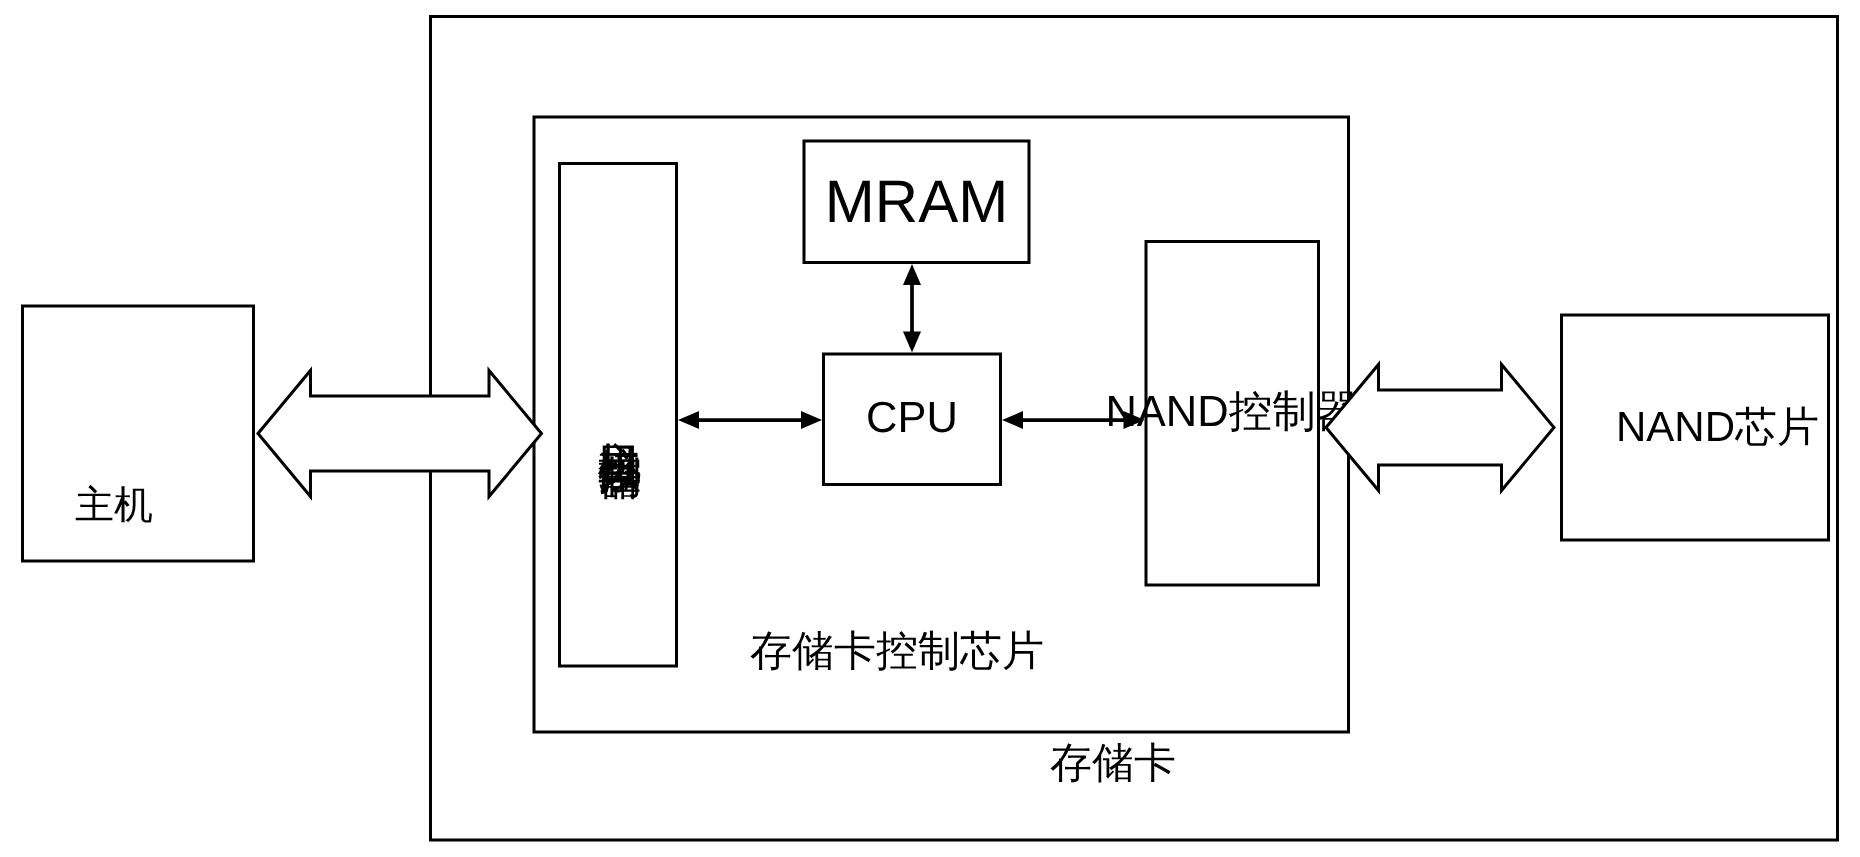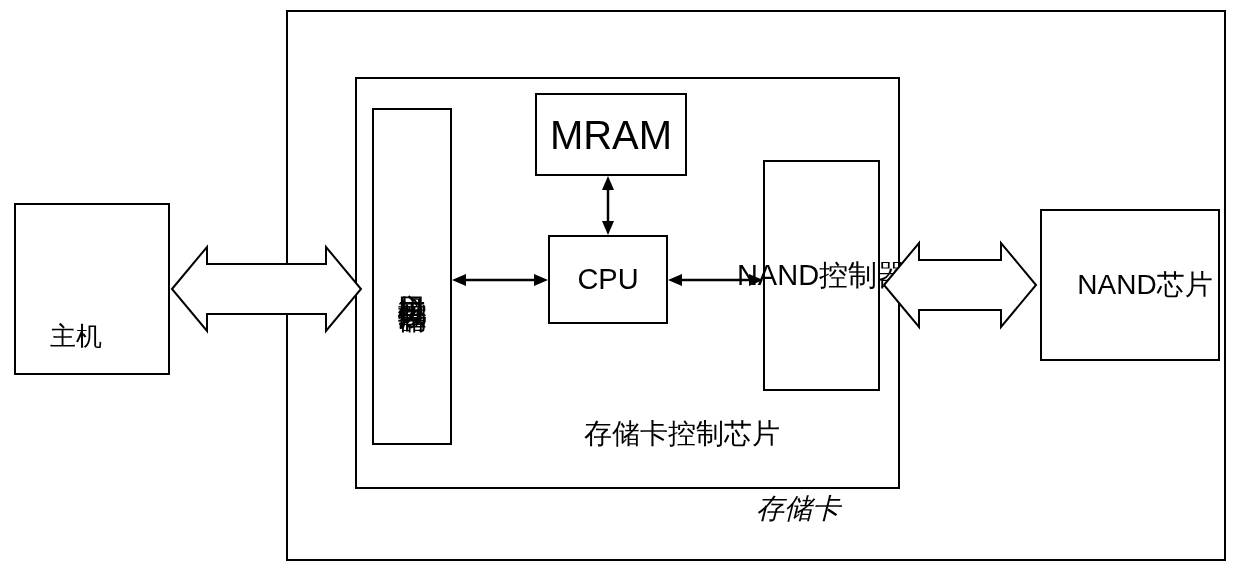--- a/index.html
+++ b/index.html
@@ -19,21 +19,21 @@
   }
   .box {
     position: absolute;
     border: 2px solid #000000;
     background: transparent;
     box-sizing: border-box;
   }
   .label {
     position: absolute;
     color: #000000;
-    text-align: right;
+    text-align: left;
     line-height: 1.15;
     white-space: pre;
   }
   .center-label {
     display: flex;
     align-items: center;
     justify-content: center;
     text-align: center;
   }
   .vert {
@@ -74,21 +74,21 @@
   <div class="label center-label" style="left:548px; top:235px; width:120px; height:89px; font-size:29px;">CPU</div>
 
   <div class="box" style="left:763px; top:160px; width:117px; height:231px;"></div>
   <div class="label center-label" style="left:763px; top:160px; width:117px; height:231px; font-size:29px; line-height:1.25;">NAND控制器</div>
 
   <div class="box" style="left:1040px; top:209px; width:180px; height:152px;"></div>
   <div class="label center-label" style="left:1040px; top:209px; width:180px; height:152px; font-size:28px;margin-left:15px;">NAND芯片</div>
 
   <div class="label" style="left:500px; top:418px; width:280px; font-size:28px;">存储卡控制芯片</div>
 
-  <div class="label" style="left:700px; top:493px; width:140px; font-size:28px;font-style:italic;">存储卡</div>
+  <div class="label" style="left:700px; top:493px; width:140px; font-size:28px;">存储卡</div>
 
   <div class="label" style="left:214px; top:268px; width:110px; font-size:17px;">主机接口</div>
 
   <svg class="overlay" viewBox="0 0 1240 571">
 
     <g>
       <path d="M 172 289 L 207 247 L 207 264 L 326 264 L 326 247 L 361 289 L 326 331 L 326 314 L 207 314 L 207 331 Z" fill="#ffffff" stroke="#000000" stroke-width="2"></path>
     </g>
 
     <g>

